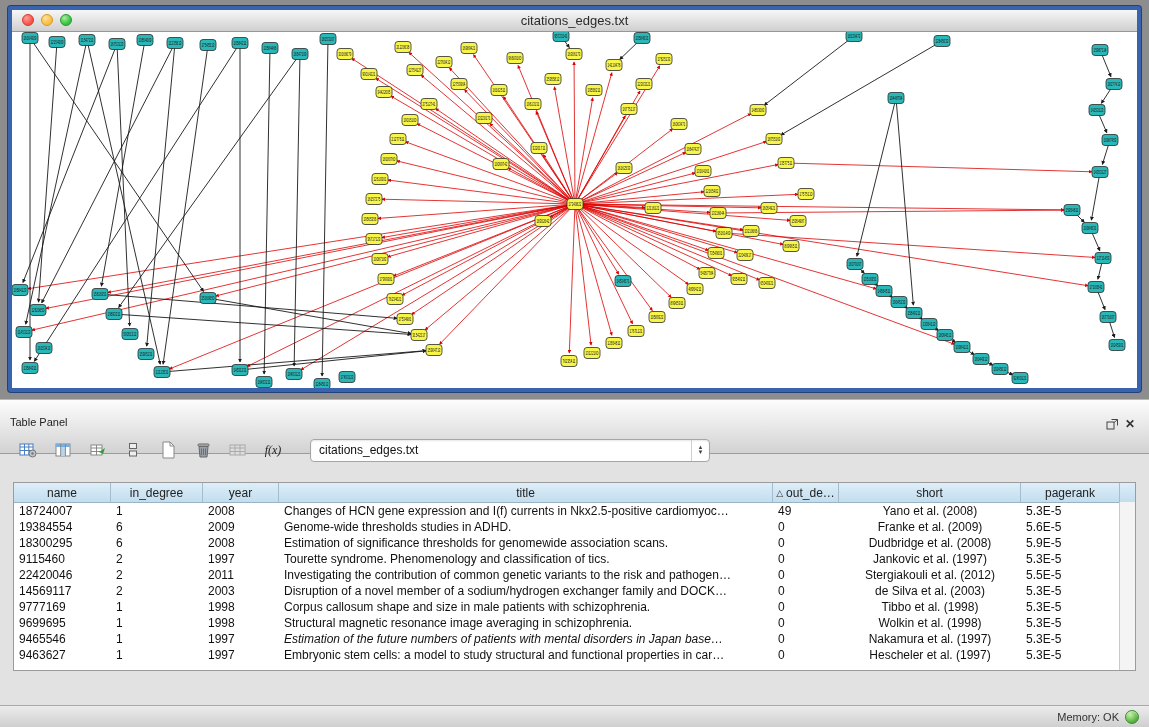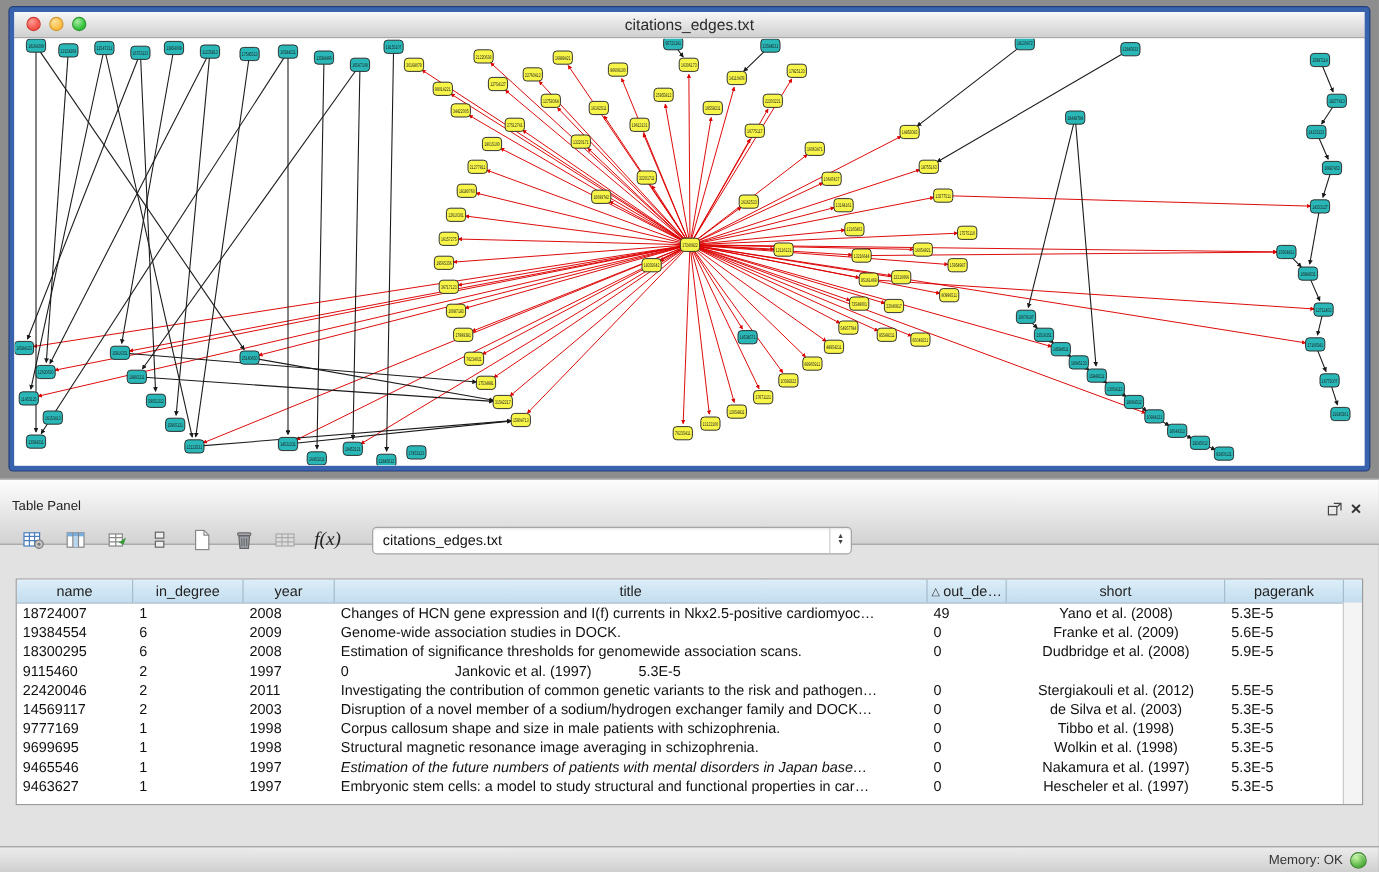--- a/index.html
+++ b/index.html
@@ -21,21 +21,21 @@
   .canvas svg{width:100%;height:100%;display:block;font-family:"Liberation Sans",sans-serif;}
   
   .panel{position:absolute;left:0;top:399px;width:1149px;height:306px;background:#e2e2e2;}
   .panel-header{height:21px;background:linear-gradient(#fdfdfd,#d2d2d2);border-top:1px solid #b8b8b8;
       border-bottom:1px solid #9c9c9c;display:flex;align-items:flex-start;padding:16px 10px;font-size:11px;color:#222;}
   .panel-header .spacer{flex:1;}
   .ph-btn{width:18px;height:16px;display:flex;align-items:center;justify-content:center;color:#333;
       font-size:12px;font-weight:bold;cursor:default;}
   .toolbar{position:absolute;top:38px;left:16px;display:flex;align-items:center;gap:11px;height:26px;}
   .tbtn{width:24px;height:24px;display:flex;align-items:center;justify-content:center;}
-  .fx{font-family:"Liberation Serif",serif;font-style:italic;font-size:16px;color:#222;}
+  .fx{font-family:"Liberation Serif",serif;font-style:italic;font-size:12px;color:#222;}
   .combo{width:390px;height:21px;margin-left:14px;background:#fff;border:1px solid #a5a5a5;border-radius:4px;
       display:flex;align-items:center;font-size:12px;color:#111;padding-left:8px;
       box-shadow:inset 0 1px 2px rgba(0,0,0,.10);}
   .combo .stepper{margin-left:auto;width:17px;height:100%;display:flex;flex-direction:column;
       align-items:center;justify-content:center;border-left:1px solid #cfcfcf;font-size:6px;line-height:5px;color:#444;}
   .tablewrap{position:absolute;top:83px;left:13px;right:13px;height:187px;background:#fff;
       border:1px solid #9b9b9b;overflow:hidden;}
   .thead{display:flex;height:19px;background:linear-gradient(#ddeef8,#c3ddee);border-bottom:1px solid #98b4c6;}
   .th{box-sizing:border-box;border-right:1px solid #a4bccd;display:flex;align-items:center;
       justify-content:center;font-size:12px;color:#222;gap:3px;white-space:nowrap;overflow:hidden;}
@@ -799,38 +799,39 @@
           <div class="td" style="width: 76px;">2008</div>
           <div class="td" style="width: 494px;">Changes of HCN gene expression and I(f) currents in Nkx2.5-positive cardiomyoc…</div>
           <div class="td" style="width: 66px;">49</div>
           <div class="td center" style="width: 182px;">Yano et al. (2008)</div>
           <div class="td" style="width: 99px;">5.3E-5</div>
         </div>
         <div class="tr">
           <div class="td" style="width: 97px;">19384554</div>
           <div class="td" style="width: 92px;">6</div>
           <div class="td" style="width: 76px;">2009</div>
-          <div class="td" style="width: 494px;">Genome-wide association studies in DOCK.</div>
+          <div class="td" style="width: 494px;">Genome-wide thresholds studies in ADHD.</div>
           <div class="td" style="width: 66px;">0</div>
           <div class="td center" style="width: 182px;">Franke et al. (2009)</div>
           <div class="td" style="width: 99px;">5.6E-5</div>
         </div>
         <div class="tr">
           <div class="td" style="width: 97px;">18300295</div>
           <div class="td" style="width: 92px;">6</div>
           <div class="td" style="width: 76px;">2008</div>
           <div class="td" style="width: 494px;">Estimation of significance thresholds for genomewide association scans.</div>
           <div class="td" style="width: 66px;">0</div>
           <div class="td center" style="width: 182px;">Dudbridge et al. (2008)</div>
           <div class="td" style="width: 99px;">5.9E-5</div>
         </div>
         <div class="tr">
           <div class="td" style="width: 97px;">9115460</div>
           <div class="td" style="width: 92px;">2</div>
           <div class="td" style="width: 76px;">1997</div>
+          <div class="td" style="width: 494px;">Tourette syndrome. Phenomenology and classification of tics.</div>
           <div class="td" style="width: 66px;">0</div>
           <div class="td center" style="width: 182px;">Jankovic et al. (1997)</div>
           <div class="td" style="width: 99px;">5.3E-5</div>
         </div>
         <div class="tr">
           <div class="td" style="width: 97px;">22420046</div>
           <div class="td" style="width: 92px;">2</div>
           <div class="td" style="width: 76px;">2011</div>
           <div class="td" style="width: 494px;">Investigating the contribution of common genetic variants to the risk and pathogen…</div>
           <div class="td" style="width: 66px;">0</div>

